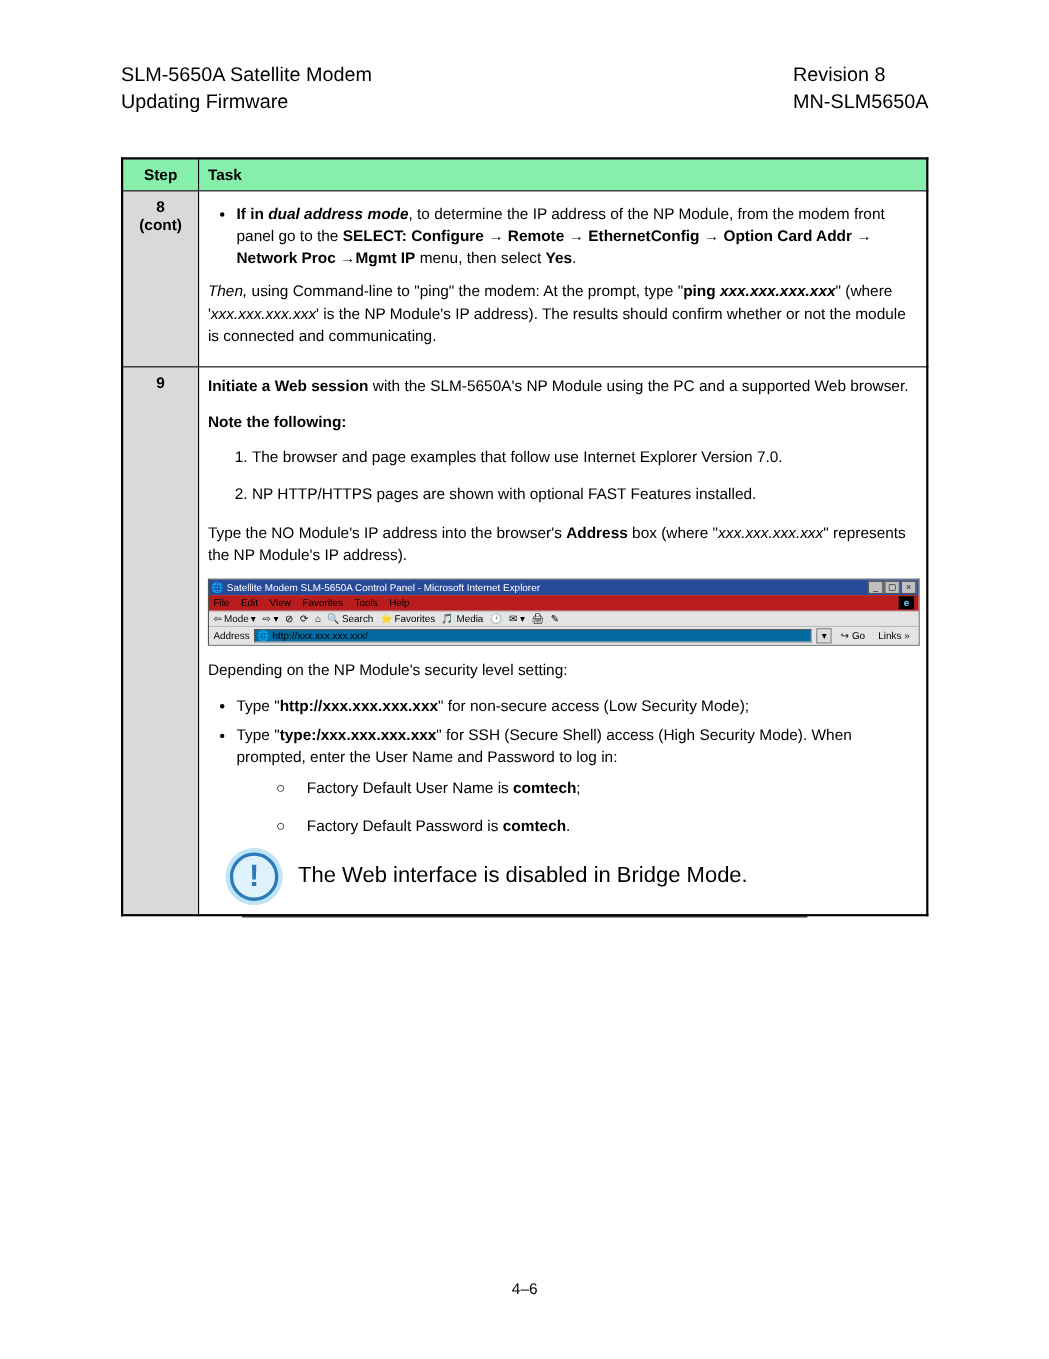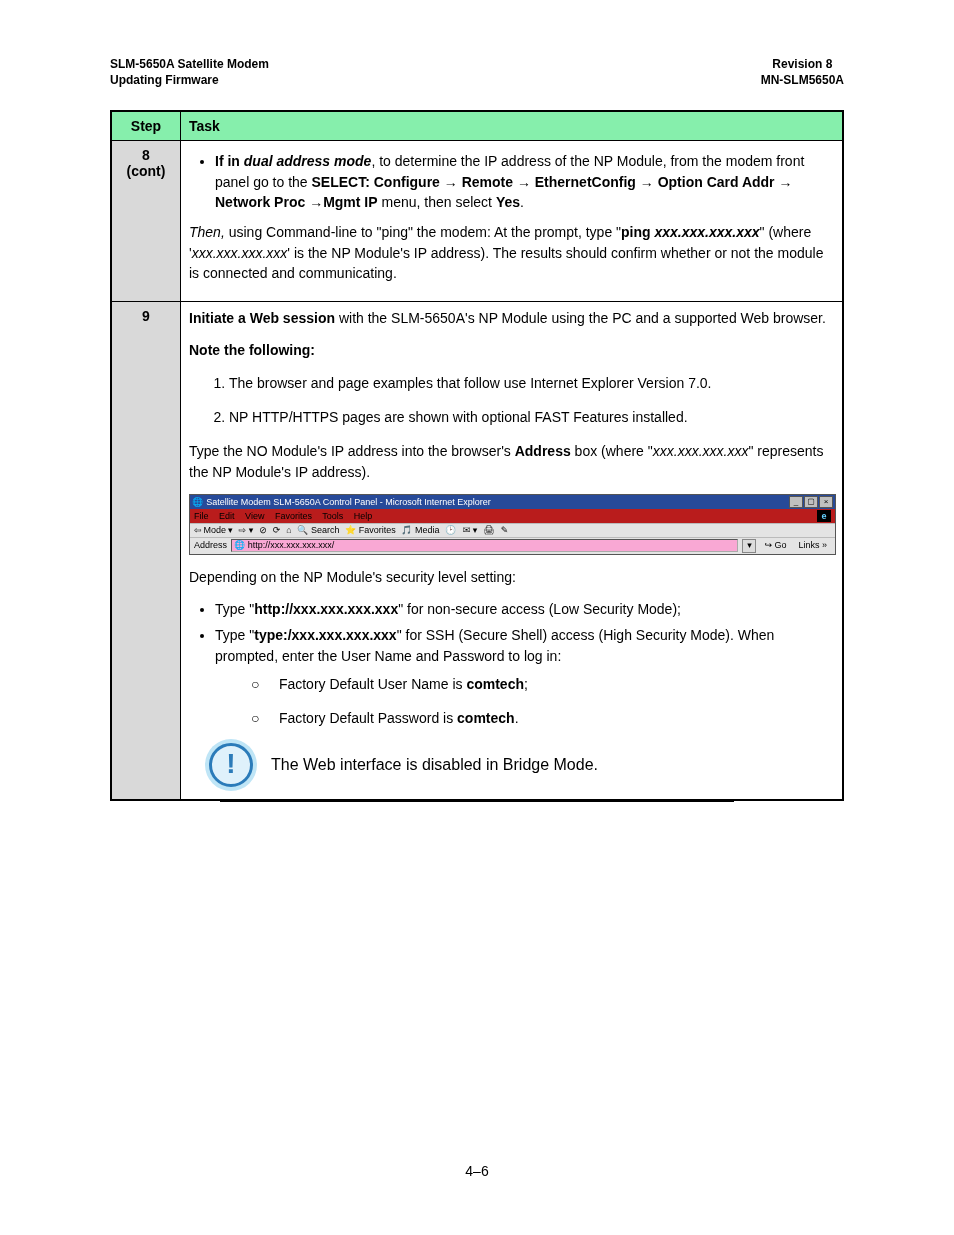--- a/index.html
+++ b/index.html
@@ -13,27 +13,26 @@
   .page {
     width: 954px;
     height: 1235px;
     position: relative;
     padding: 56px 110px 40px 110px;
     box-sizing: border-box;
   }
   .header {
     display: flex;
     justify-content: space-between;
-    font-size: 12px;
+    font-size: 18px;
     line-height: 1.35;
-    margin-bottom: 22px;
-    font-weight: bold;
+    margin-bottom: 38px;
   }
   .header .left, .header .right { white-space: pre; }
-  .header .right { text-align: center; }
+  .header .right { text-align: left; }
 
   table.steps {
     border-collapse: collapse;
     width: 100%;
     border: 2px solid #000;
   }
   table.steps th, table.steps td {
     border: 1px solid #000;
     padding: 6px 8px;
     vertical-align: top;
@@ -124,21 +123,21 @@
     padding: 1px 4px; border-bottom: 1px solid #bbb;
   }
   .ie-tool .tbtn { display:inline-flex; align-items:center; gap:2px; }
   .ie-addr {
     background: #e4e4e4;
     display: flex; align-items: center; gap: 4px;
     padding: 1px 4px;
   }
   .ie-addr .url {
     flex: 1;
-    background: #f9a8d4;
+    background: #0369a1;
     border: 1px inset #aaa;
     padding: 0 2px;
     white-space: nowrap;
   }
   .ie-addr .dd {
     width: 12px; height: 12px;
     border: 1px solid #888; background:#dcdcdc;
     display:inline-flex; align-items:center; justify-content:center;
   }
   .ie-addr .go, .ie-addr .links { padding: 0 4px; }
@@ -156,21 +155,21 @@
     border: 3px solid #2b7bb9;
     border-radius: 50%;
     background: #dff1fb;
     color: #2b7bb9;
     font-weight: bold;
     font-size: 28px;
     display: flex; align-items: center; justify-content: center;
     box-shadow: 0 0 0 4px #bfe5f6;
     flex-shrink: 0;
   }
-  .alert-text { font-size: 16px; }
+  .alert-text { font-size: 20px; }
 
   .footer {
     position: absolute;
     bottom: 56px;
     left: 0; right: 0;
     text-align: center;
     font-size: 14px;
   }
   .footer-rule {
     margin: 0 110px 6px 110px;

